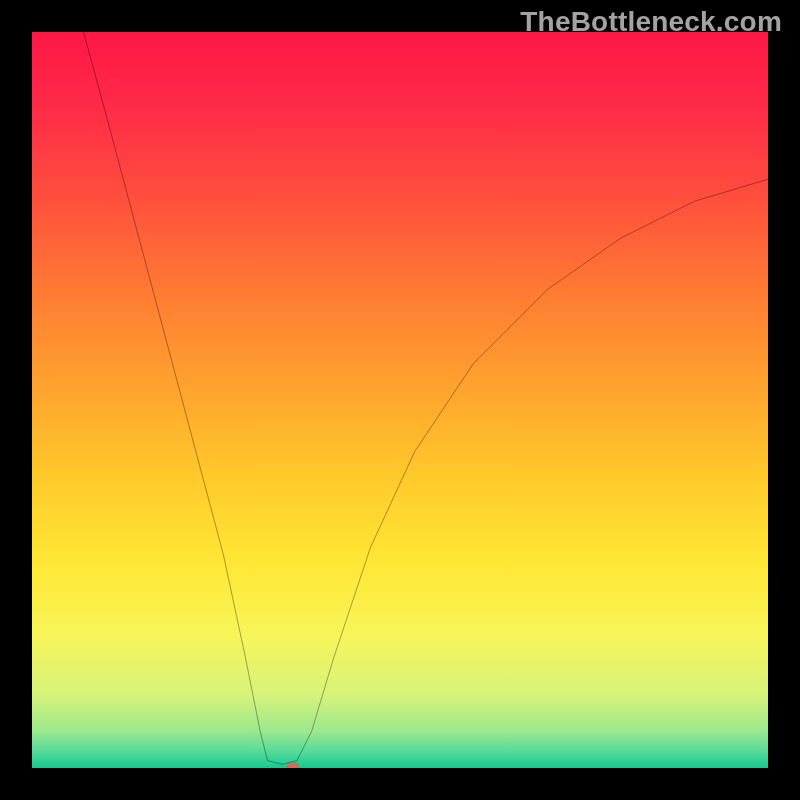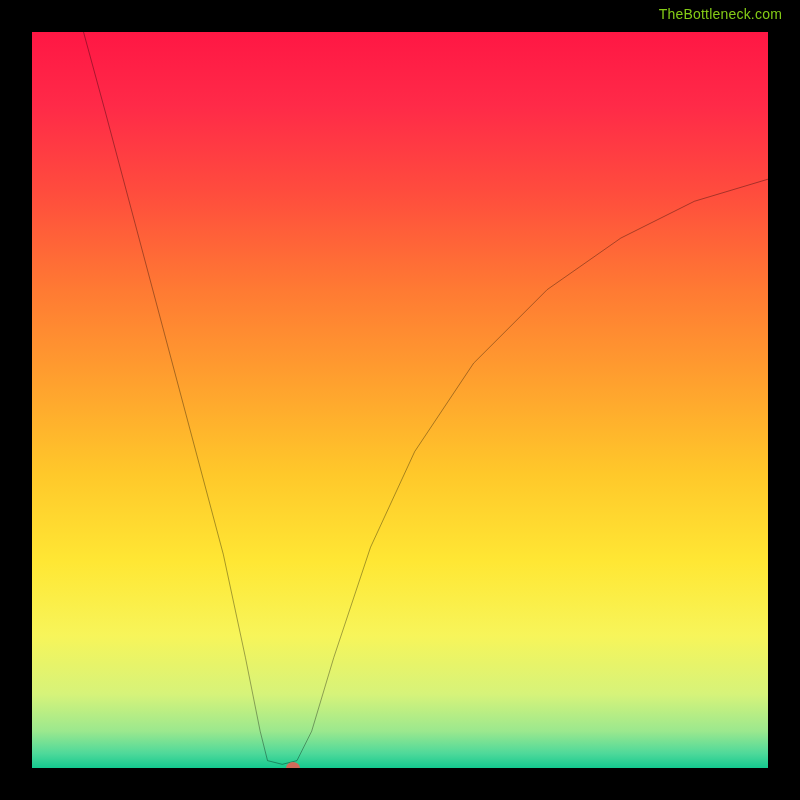--- a/index.html
+++ b/index.html
@@ -38,23 +38,23 @@
     position: absolute;
     top: 0;
     left: 0;
     width: 100%;
     height: 100%;
   }
   .watermark {
     position: absolute;
     top: 6px;
     right: 18px;
-    color: #84cc16;
-    font-size: 14px;
-    font-weight: 400;
+    color: #a3a3a3;
+    font-size: 28px;
+    font-weight: 700;
     letter-spacing: 0.2px;
   }
   .marker {
     position: absolute;
     width: 14px;
     height: 12px;
     border-radius: 50%;
     background: #d16a5a;
     transform: translate(-50%, -50%);
   }

